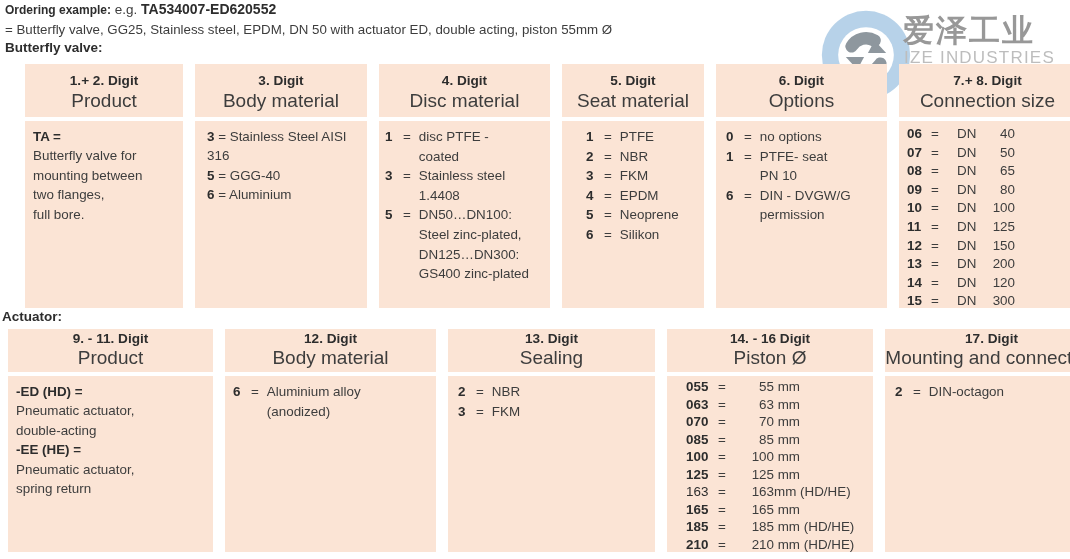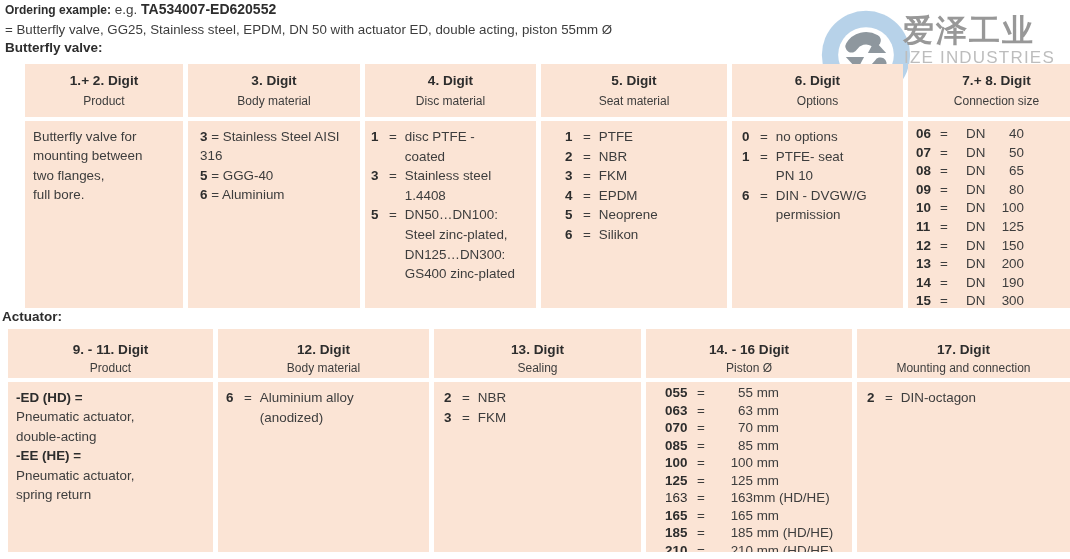--- a/index.html
+++ b/index.html
@@ -17,29 +17,29 @@
   .sec-label{position:absolute;font-size:13.5px;font-weight:bold;color:#2d2d2d;}
   #valve-label{left:5px;top:40px;}
   #actuator-label{left:2px;top:309px;}
   
   .logo-mark{position:absolute;left:818px;top:7px;width:96px;height:96px;z-index:0;}
   .logo-cn{position:absolute;left:903px;top:10px;font-size:31px;font-weight:bold;
            color:#989898;letter-spacing:2px;z-index:0;white-space:nowrap;}
   .logo-en{position:absolute;left:904px;top:48px;font-size:17px;color:#bdbdbd;
            letter-spacing:1.2px;z-index:0;white-space:nowrap;}
   
-  .otable{position:absolute;display:flex;gap:5px;z-index:1;}
+  .otable{position:absolute;display:flex;gap:12px;z-index:1;}
   #valve-table{left:25px;top:64px;width:1045px;height:244px;}
   #actuator-table{left:8px;top:329px;width:1062px;height:223px;}
   .col{display:flex;flex-direction:column;flex:0 0 auto;}
   .hdr{background:var(--cell);text-align:center;box-sizing:border-box;}
   #valve-table .hdr{height:53px;padding-top:7px;line-height:20px;}
-  #actuator-table .hdr{height:49px;padding-top:11px;line-height:19px;}
+  #actuator-table .hdr{height:43px;padding-top:0;line-height:19px;}
   .hdr .digit{font-weight:bold;font-size:13.6px;color:#2d2d2d;}
-  .hdr .lab{font-size:12px;}
+  .hdr .lab{font-size:19px;}
   .cellbody{background:var(--cell);margin-top:4px;flex:1;box-sizing:border-box;
             font-size:13.4px;padding-top:6px;overflow:hidden;}
   
   .k-blocks{line-height:19.4px;}
   .blead{font-weight:bold;color:#2d2d2d;}
   .btxt{white-space:pre-line;}
   .k-inline{line-height:19.4px;}
   .ip b{color:#2d2d2d;}
   .k-pairs{line-height:19.6px;}
   .pair{display:flex;margin:0;}
@@ -85,20 +85,21 @@
   <div class="logo-en">IZE INDUSTRIES</div>
 
   <div class="otable" id="valve-table">
       <div class="col" style="width: 158px;">
         <div class="hdr">
           <div class="digit">1.+ 2. Digit</div>
           <div class="lab">Product</div>
         </div>
         <div class="cellbody k-blocks" style="padding-left: 8px;">
           <div class="block">
+            <div class="blead">TA =</div>
             <div class="btxt">Butterfly valve for
 mounting between
 two flanges,
 full bore.</div>
           </div>
         </div>
       </div>
       <div class="col" style="width: 172px;">
         <div class="hdr">
           <div class="digit">3. Digit</div>
@@ -131,21 +132,21 @@
           <div class="pair">
             <span class="c">5</span>
             <span class="eq">=</span>
             <span class="t">DN50…DN100:
 Steel zinc-plated,
 DN125…DN300:
 GS400 zinc-plated</span>
           </div>
         </div>
       </div>
-      <div class="col" style="width: 186px;">
+      <div class="col" style="width: 142px;">
         <div class="hdr">
           <div class="digit">5. Digit</div>
           <div class="lab">Seat material</div>
         </div>
         <div class="cellbody k-pairs" style="padding-left: 24px;">
           <div class="pair">
             <span class="c">1</span>
             <span class="eq">=</span>
             <span class="t">PTFE</span>
           </div>
@@ -252,21 +253,21 @@
           <div class="crow">
             <span class="c">13</span>
             <span class="eq">=</span>
             <span class="pfx">DN</span>
             <span class="n">200</span>
           </div>
           <div class="crow">
             <span class="c">14</span>
             <span class="eq">=</span>
             <span class="pfx">DN</span>
-            <span class="n">190</span>
+            <span class="n">120</span>
           </div>
           <div class="crow">
             <span class="c">15</span>
             <span class="eq">=</span>
             <span class="pfx">DN</span>
             <span class="n">300</span>
           </div>
         </div>
       </div>
     </div>

